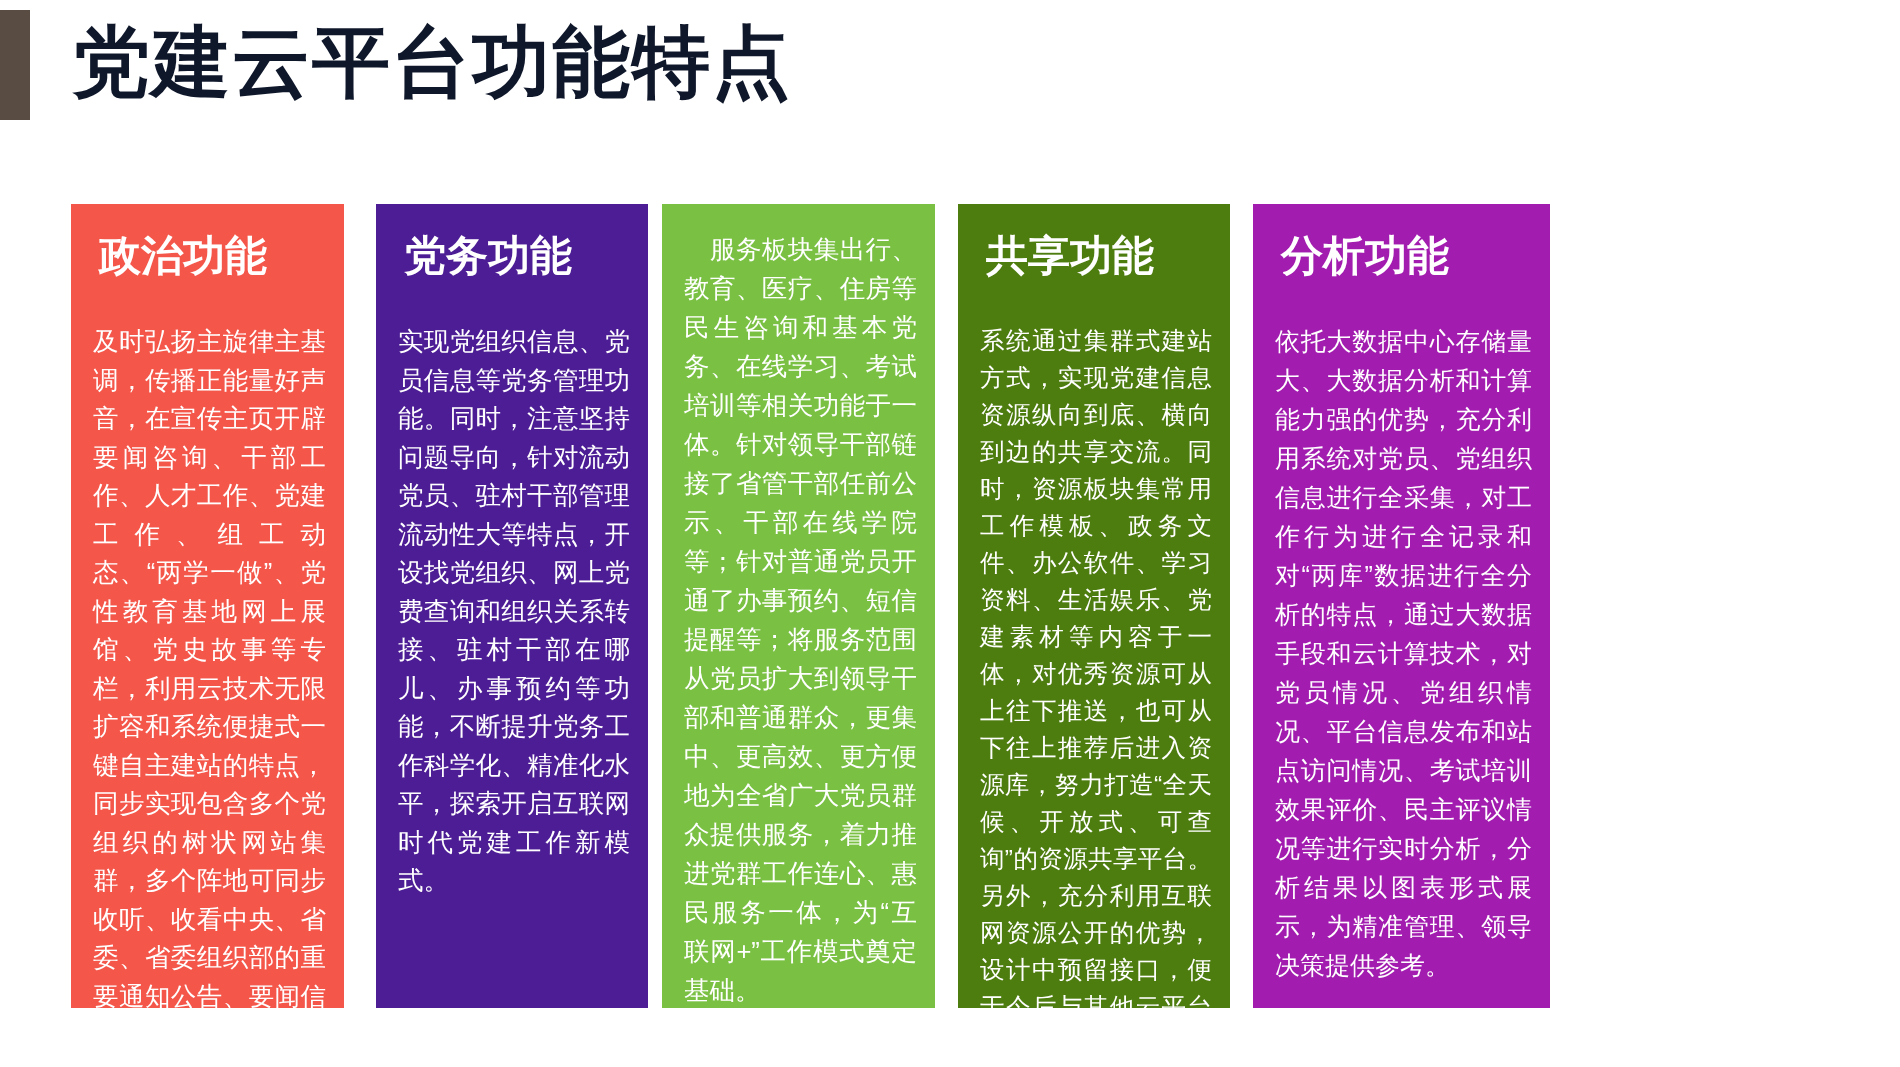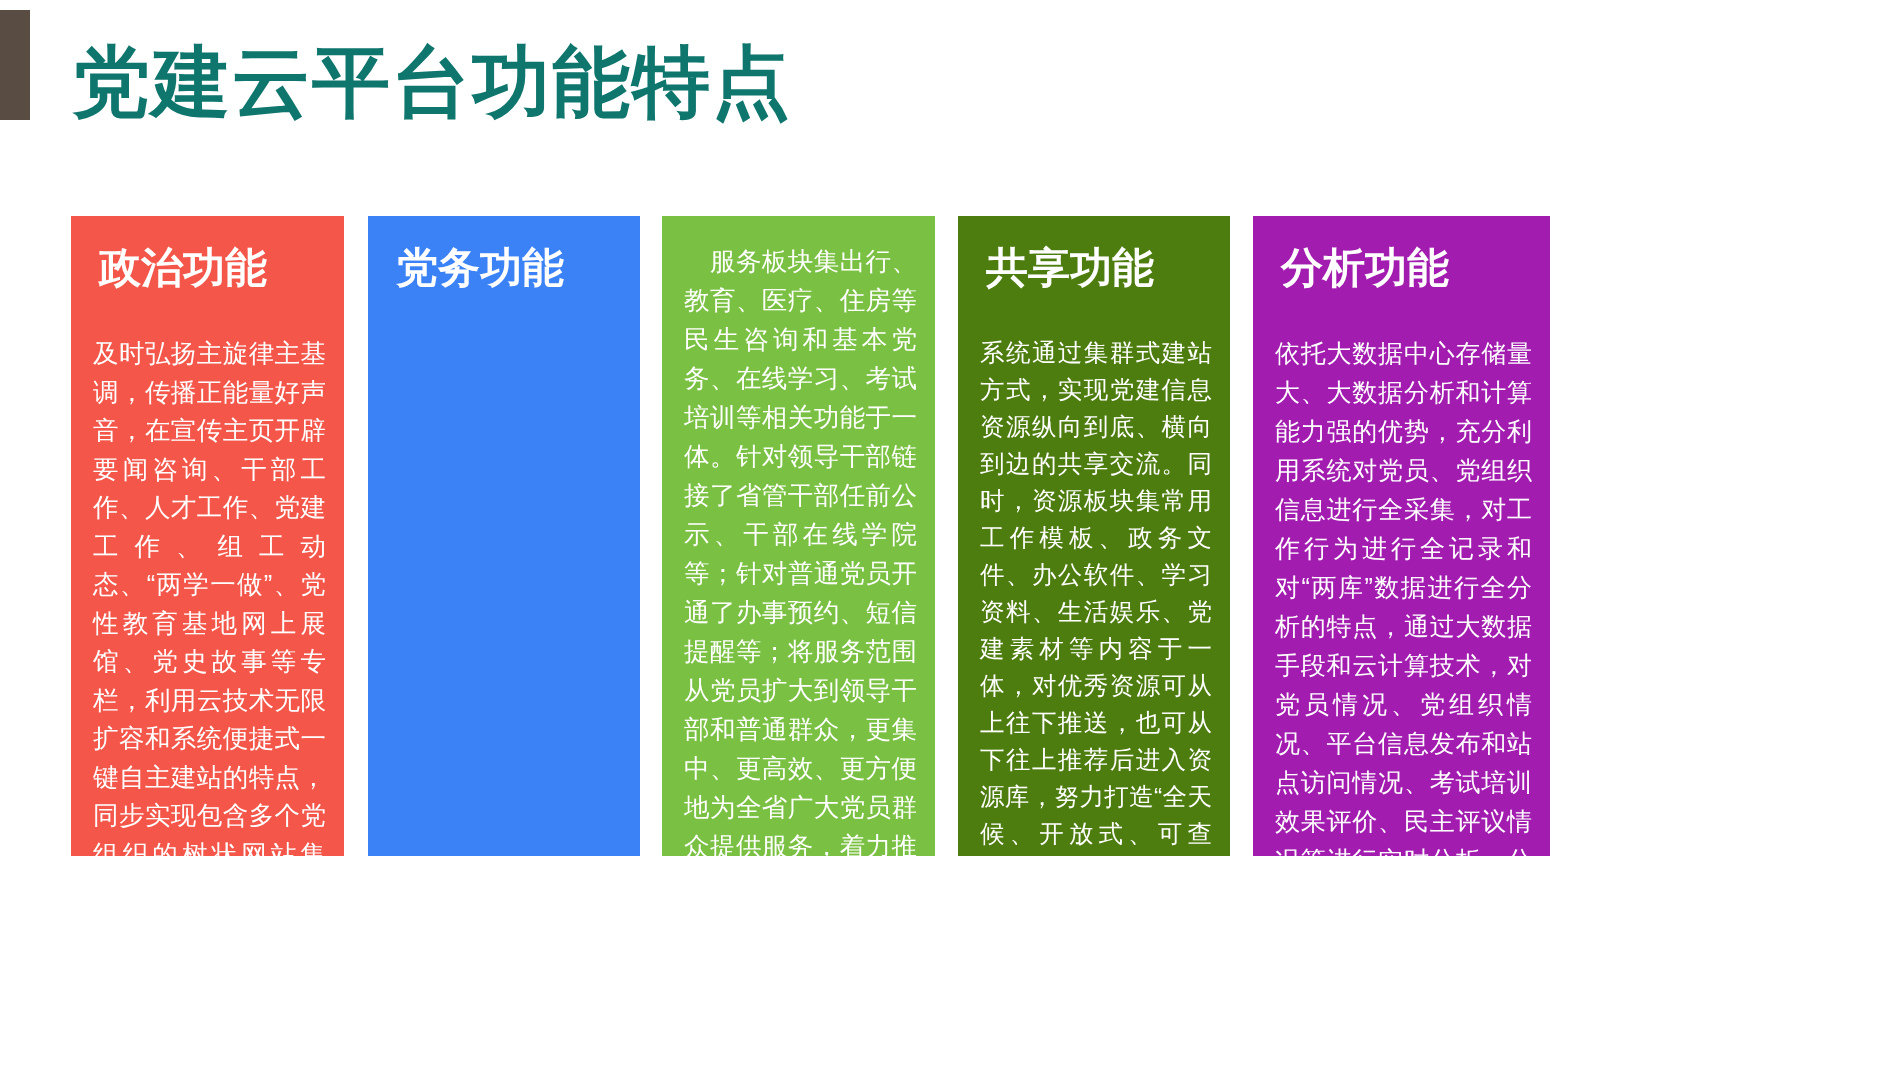--- a/index.html
+++ b/index.html
@@ -46,22 +46,22 @@
   
   #cards {
     position: absolute;
     left: 0;
     top: 200px;
     width: 1900px;
     height: 790px;
   }
   .card {
     position: absolute;
-    top: 16px;
-    height: 640px;
+    top: 4px;
+    height: 804px;
     box-sizing: border-box;
     padding: 26px 18px 10px 22px;
     overflow: hidden;
   }
   .card-title {
     font-size: 42px;
     line-height: 52px;
     font-weight: bold;
     color: #ffffff;
     margin: 0 0 40px 6px;
@@ -93,33 +93,34 @@
 
   #card-2 .card-body { line-height: 39px; }
   #card-3 .card-body { font-size: 24.5px; line-height: 37px; }
   #card-4 .card-body { font-size: 25px; line-height: 39px; }
 </style>
 </head>
 <body>
 
 <div id="header">
   <div id="accent-bar" style="background: rgb(88, 76, 67);"></div>
-  <div id="page-title" style="color: #0f766e; margin-top: 20px;">党建云平台功能特点</div>
+  <div id="page-title" style="color: #0f172a;">党建云平台功能特点</div>
 </div>
 
 <div id="cards">
 
   <div class="card" id="card-0" style="background: rgb(244, 86, 74);">
     <div class="card-title">政治功能</div>
     <div class="card-body">及时弘扬主旋律主基调，传播正能量好声音，在宣传主页开辟要闻咨询、干部工作、人才工作、党建工作、组工动态、“两学一做”、党性教育基地网上展馆、党史故事等专栏，利用云技术无限扩容和系统便捷式一键自主建站的特点，同步实现包含多个党组织的树状网站集群，多个阵地可同步收听、收看中央、省委、省委组织部的重要通知公告、要闻信息和先进典型、先进事迹、先进人物，并进行评论、点赞。</div>
 
   </div>
 
-  <div class="card" id="card-1" style="background: #3b82f6;">
+  <div class="card" id="card-1" style="background: #4c1d95; margin-left: 8px;">
     <div class="card-title">党务功能</div>
+    <div class="card-body">实现党组织信息、党员信息等党务管理功能。同时，注意坚持问题导向，针对流动党员、驻村干部管理流动性大等特点，开设找党组织、网上党费查询和组织关系转接、驻村干部在哪儿、办事预约等功能，不断提升党务工作科学化、精准化水平，探索开启互联网时代党建工作新模式。</div>
     <div class="card-tail"></div>
   </div>
 
   <div class="card" id="card-2" style="background: rgb(122, 193, 67);">
     <div class="card-body">　服务板块集出行、教育、医疗、住房等民生咨询和基本党务、在线学习、考试培训等相关功能于一体。针对领导干部链接了省管干部任前公示、干部在线学院等；针对普通党员开通了办事预约、短信提醒等；将服务范围从党员扩大到领导干部和普通群众，更集中、更高效、更方便地为全省广大党员群众提供服务，着力推进党群工作连心、惠民服务一体，为“互联网+”工作模式奠定基础。</div>
 
   </div>
 
   <div class="card" id="card-3" style="background: #4d7c0f;">
     <div class="card-title">共享功能</div>

